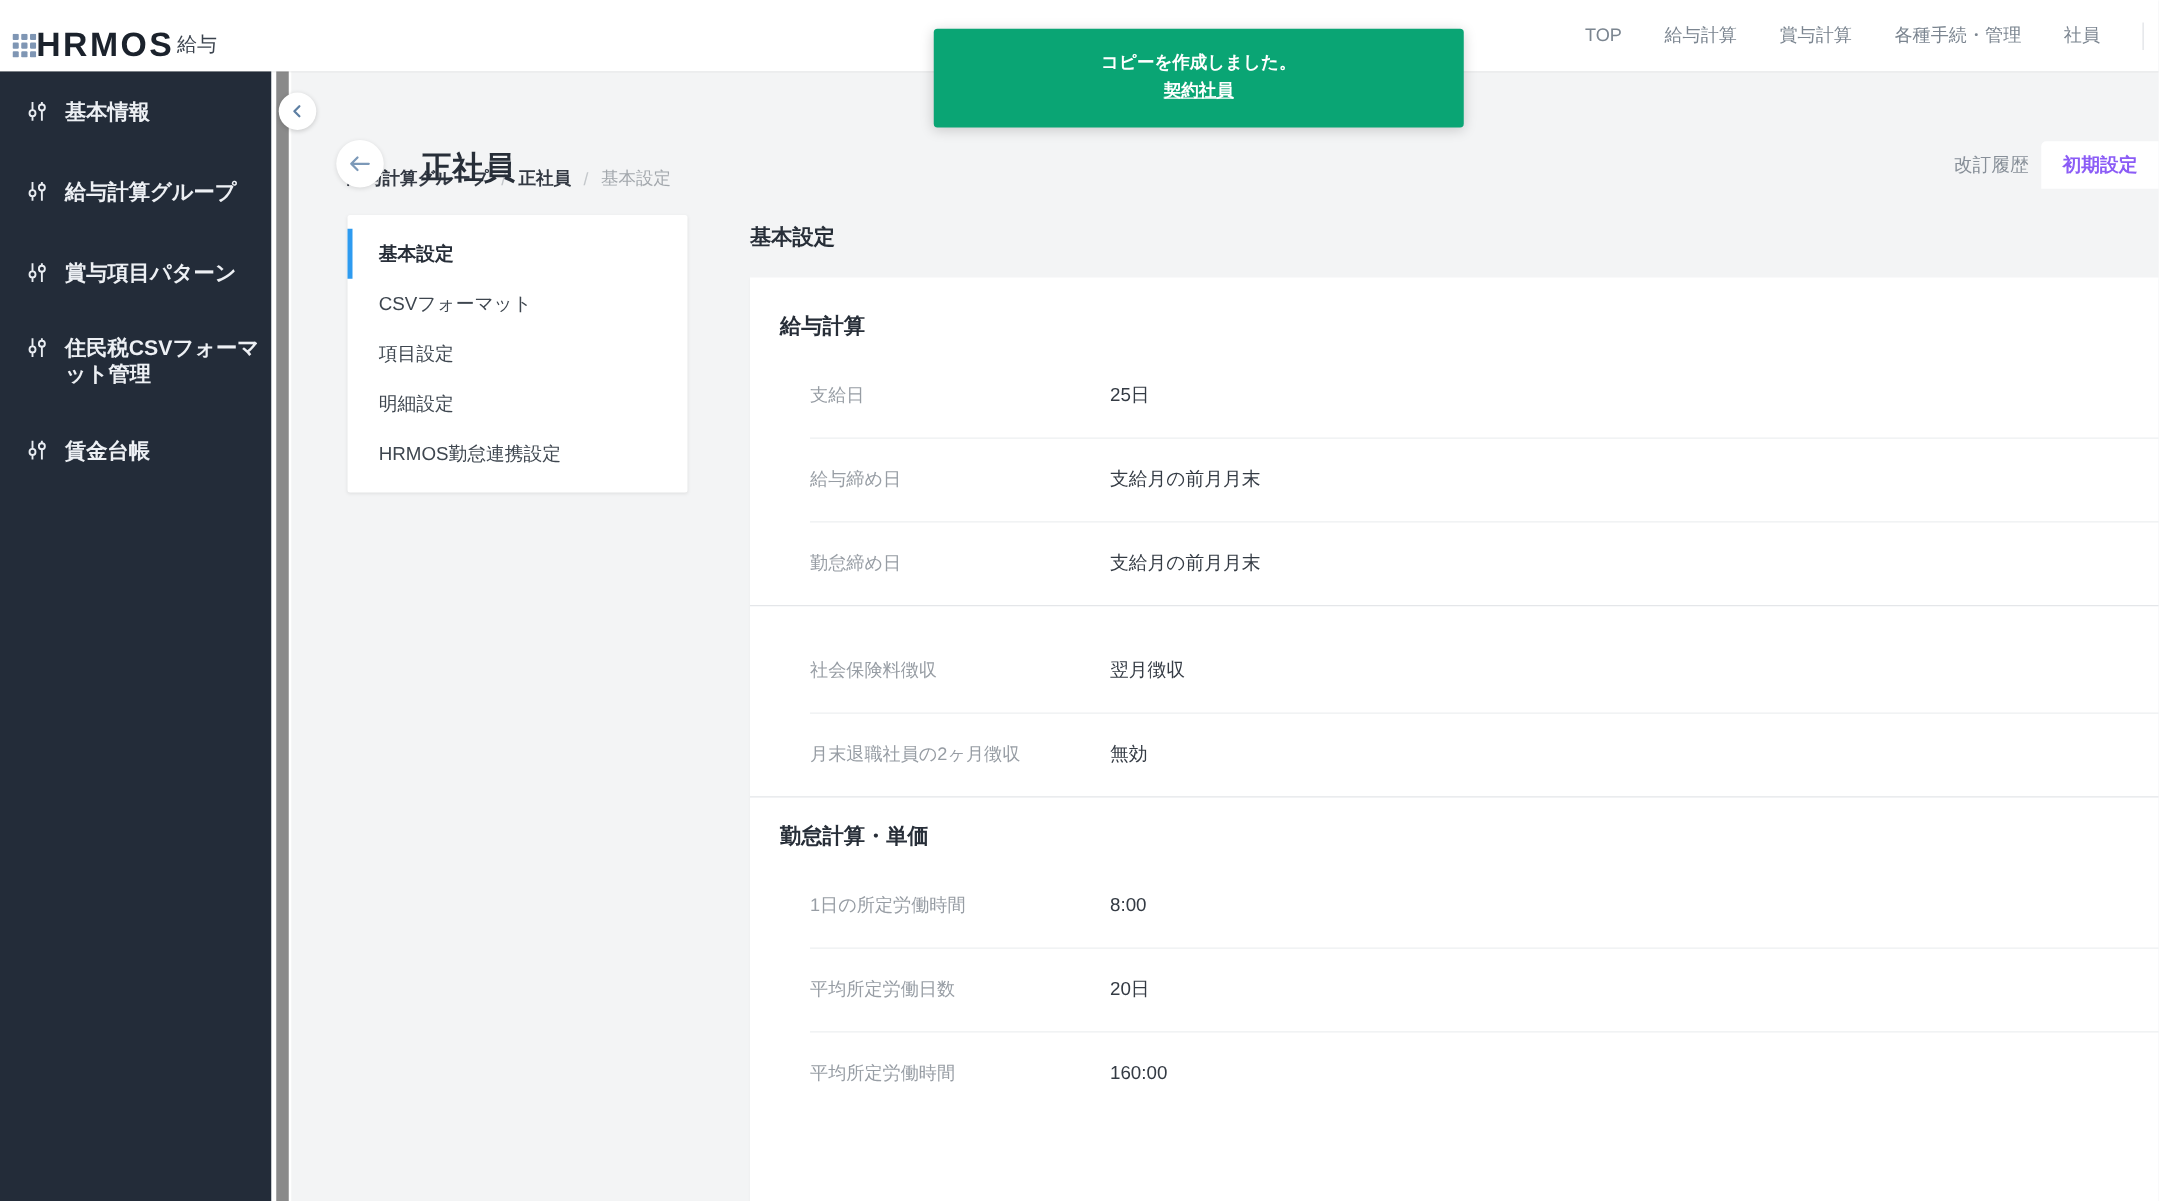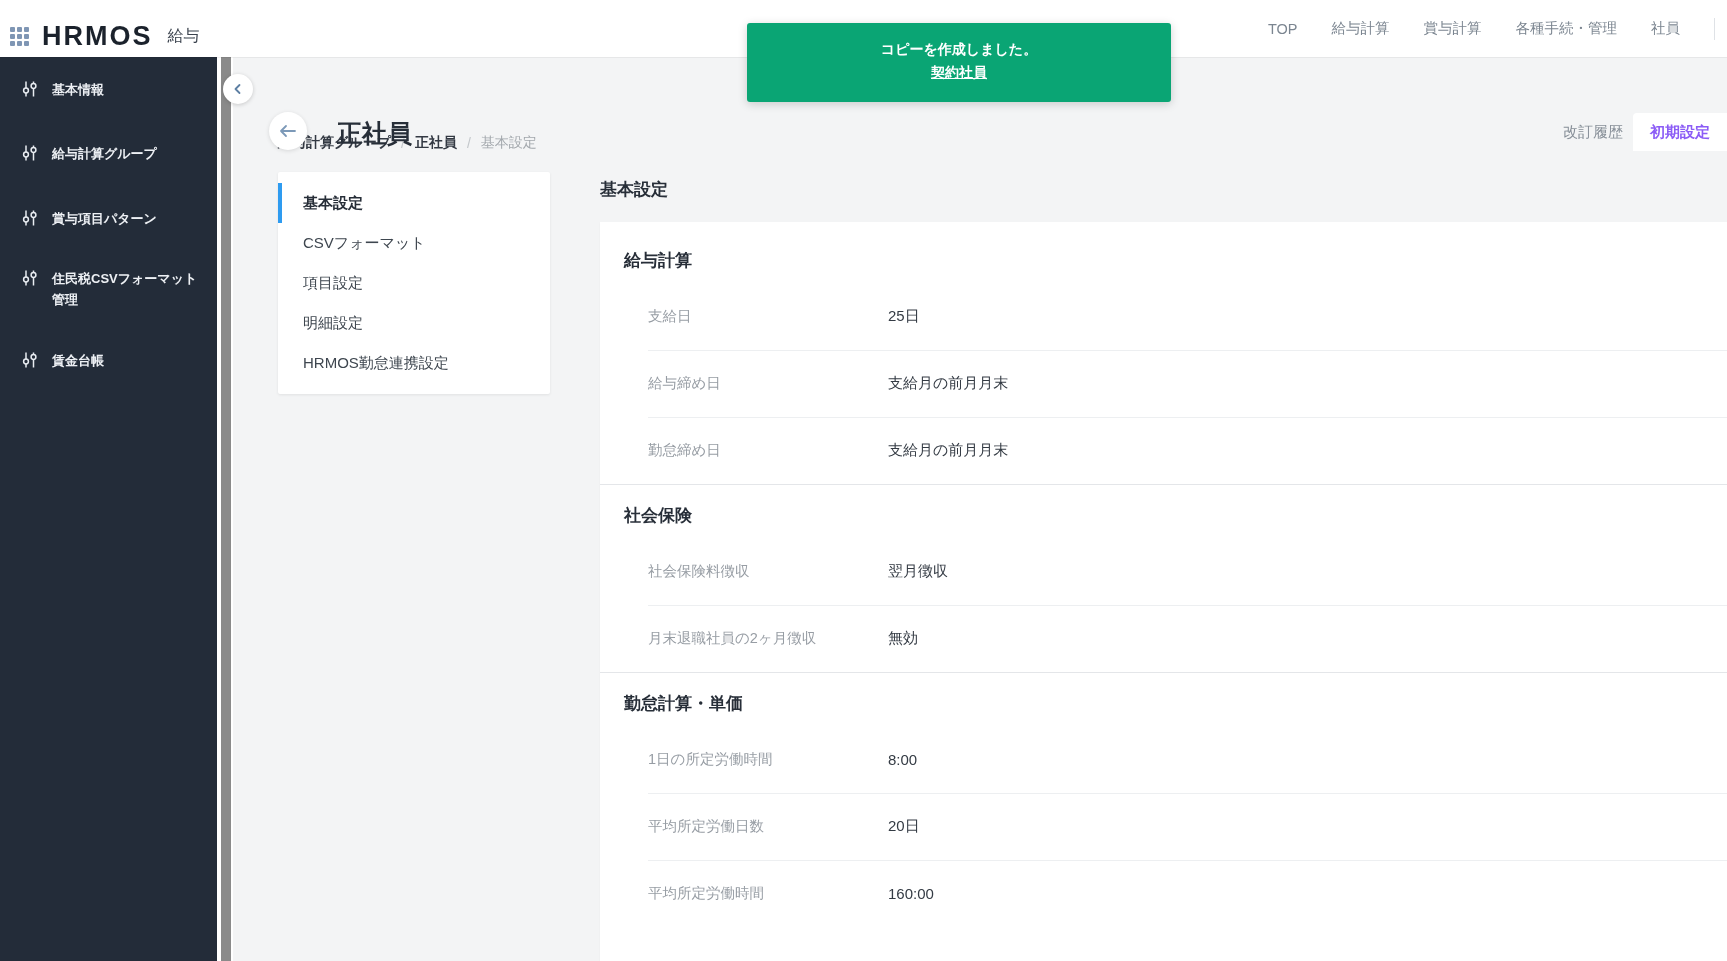--- a/index.html
+++ b/index.html
@@ -6,37 +6,37 @@
   html,body { width:1727px; height:961px; }
   body {
     position:relative; overflow:hidden;
     background:#f3f4f5;
     font-family:"Liberation Sans", sans-serif;
     color:#343b44;
   }
 
   
   .header { position:absolute; left:0; top:0; width:1727px; height:57px; background:#ffffff; z-index:5; box-shadow:0 1px 0 rgba(0,0,0,.05); }
-  .logo-group { position:absolute; left:10px; top:0; height:73px; display:flex; align-items:center; gap:13px; cursor:pointer;justify-content:space-between; }
+  .logo-group { position:absolute; left:10px; top:0; height:73px; display:flex; align-items:center; cursor:pointer;justify-content:space-between; }
   .logo-text { font-size:27px; font-weight:800; letter-spacing:2px; color:#1b222c; }
   .logo-product { font-size:16px; color:#3a424d; margin-left:2px; }
   .top-nav { position:absolute; right:0; top:0; height:57px; display:flex; align-items:center; gap:34px; padding-right:12px; font-size:14.5px; color:#7b8590; }
   .nav-item { cursor:pointer; white-space:nowrap; }
   .nav-divider { width:1px; height:22px; background:#dfe2e6; }
 
   
   .toast { position:absolute; left:747px; top:23px; width:424px; height:79px; z-index:10;
     background:var(--accent-green,#0aa574); border-radius:3px; box-shadow:0 2px 10px rgba(0,0,0,.18);
     color:#fff; text-align:center; padding-top:15px; font-size:14px; font-weight:bold; line-height:23px; }
   .toast-link { color:#fff; text-decoration:underline; cursor:pointer; display:inline-block; }
 
   
   .sidebar { position:absolute; left:0; top:57px; width:217px; height:904px; background:var(--sidebar-bg,#232c39); z-index:2; }
   .side-item { position:absolute; left:0; width:217px; display:flex; align-items:flex-start; gap:13px;
-    padding:0 8px 0 21px; color:#edf0f4; font-size:13px; font-weight:bold; line-height:21px; cursor:pointer; }
+    padding:0 8px 0 21px; color:#edf0f4; font-size:17px; font-weight:bold; line-height:21px; cursor:pointer; }
   .side-item svg { flex-shrink:0; margin-top:1px; }
   .side-item.i1{top:22px} .side-item.i2{top:86px} .side-item.i3{top:151px} .side-item.i4{top:211px} .side-item.i5{top:293px}
 
   
   .scroll-strip { position:absolute; left:217px; top:57px; width:16px; height:904px; background:#ffffff; z-index:1; }
   .scroll-thumb { position:absolute; left:4px; top:0; width:10px; height:904px; background:#8a8a8a; cursor:pointer; }
 
   .collapse-btn { position:absolute; left:223px; top:74px; width:30px; height:30px; border-radius:50%;
     background:#fff; z-index:4; box-shadow:0 1px 4px rgba(0,0,0,.18);
     display:flex; align-items:center; justify-content:center; cursor:pointer; }
@@ -216,21 +216,20 @@
         <div class="row">
           <span class="row-label">給与締め日</span>
           <span class="row-value">支給月の前月月末</span>
         </div>
         <div class="row">
           <span class="row-label">勤怠締め日</span>
           <span class="row-value">支給月の前月月末</span>
         </div>
       </div>
       <div class="section">
-        <h2 class="section-heading">社会保険</h2>
         <div class="row">
           <span class="row-label">社会保険料徴収</span>
           <span class="row-value">翌月徴収</span>
         </div>
         <div class="row">
           <span class="row-label">月末退職社員の2ヶ月徴収</span>
           <span class="row-value">無効</span>
         </div>
       </div>
       <div class="section">

